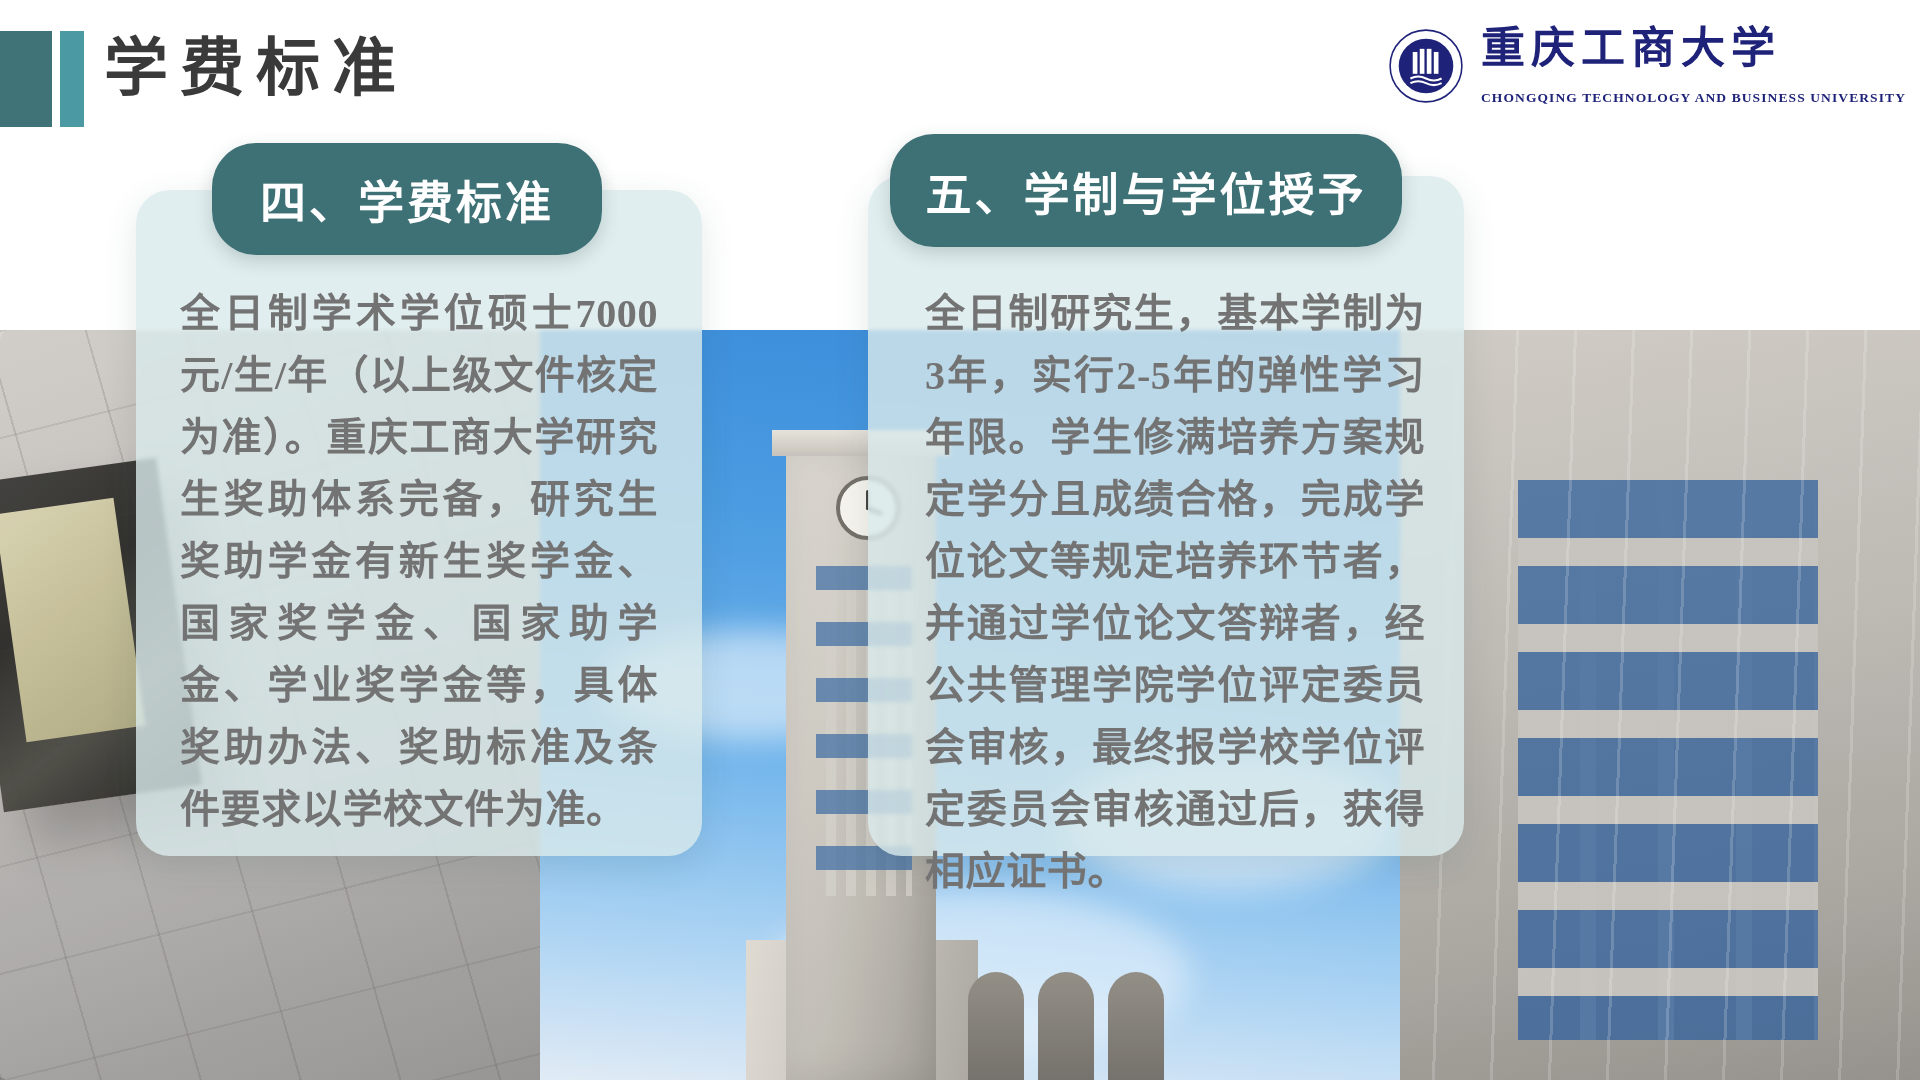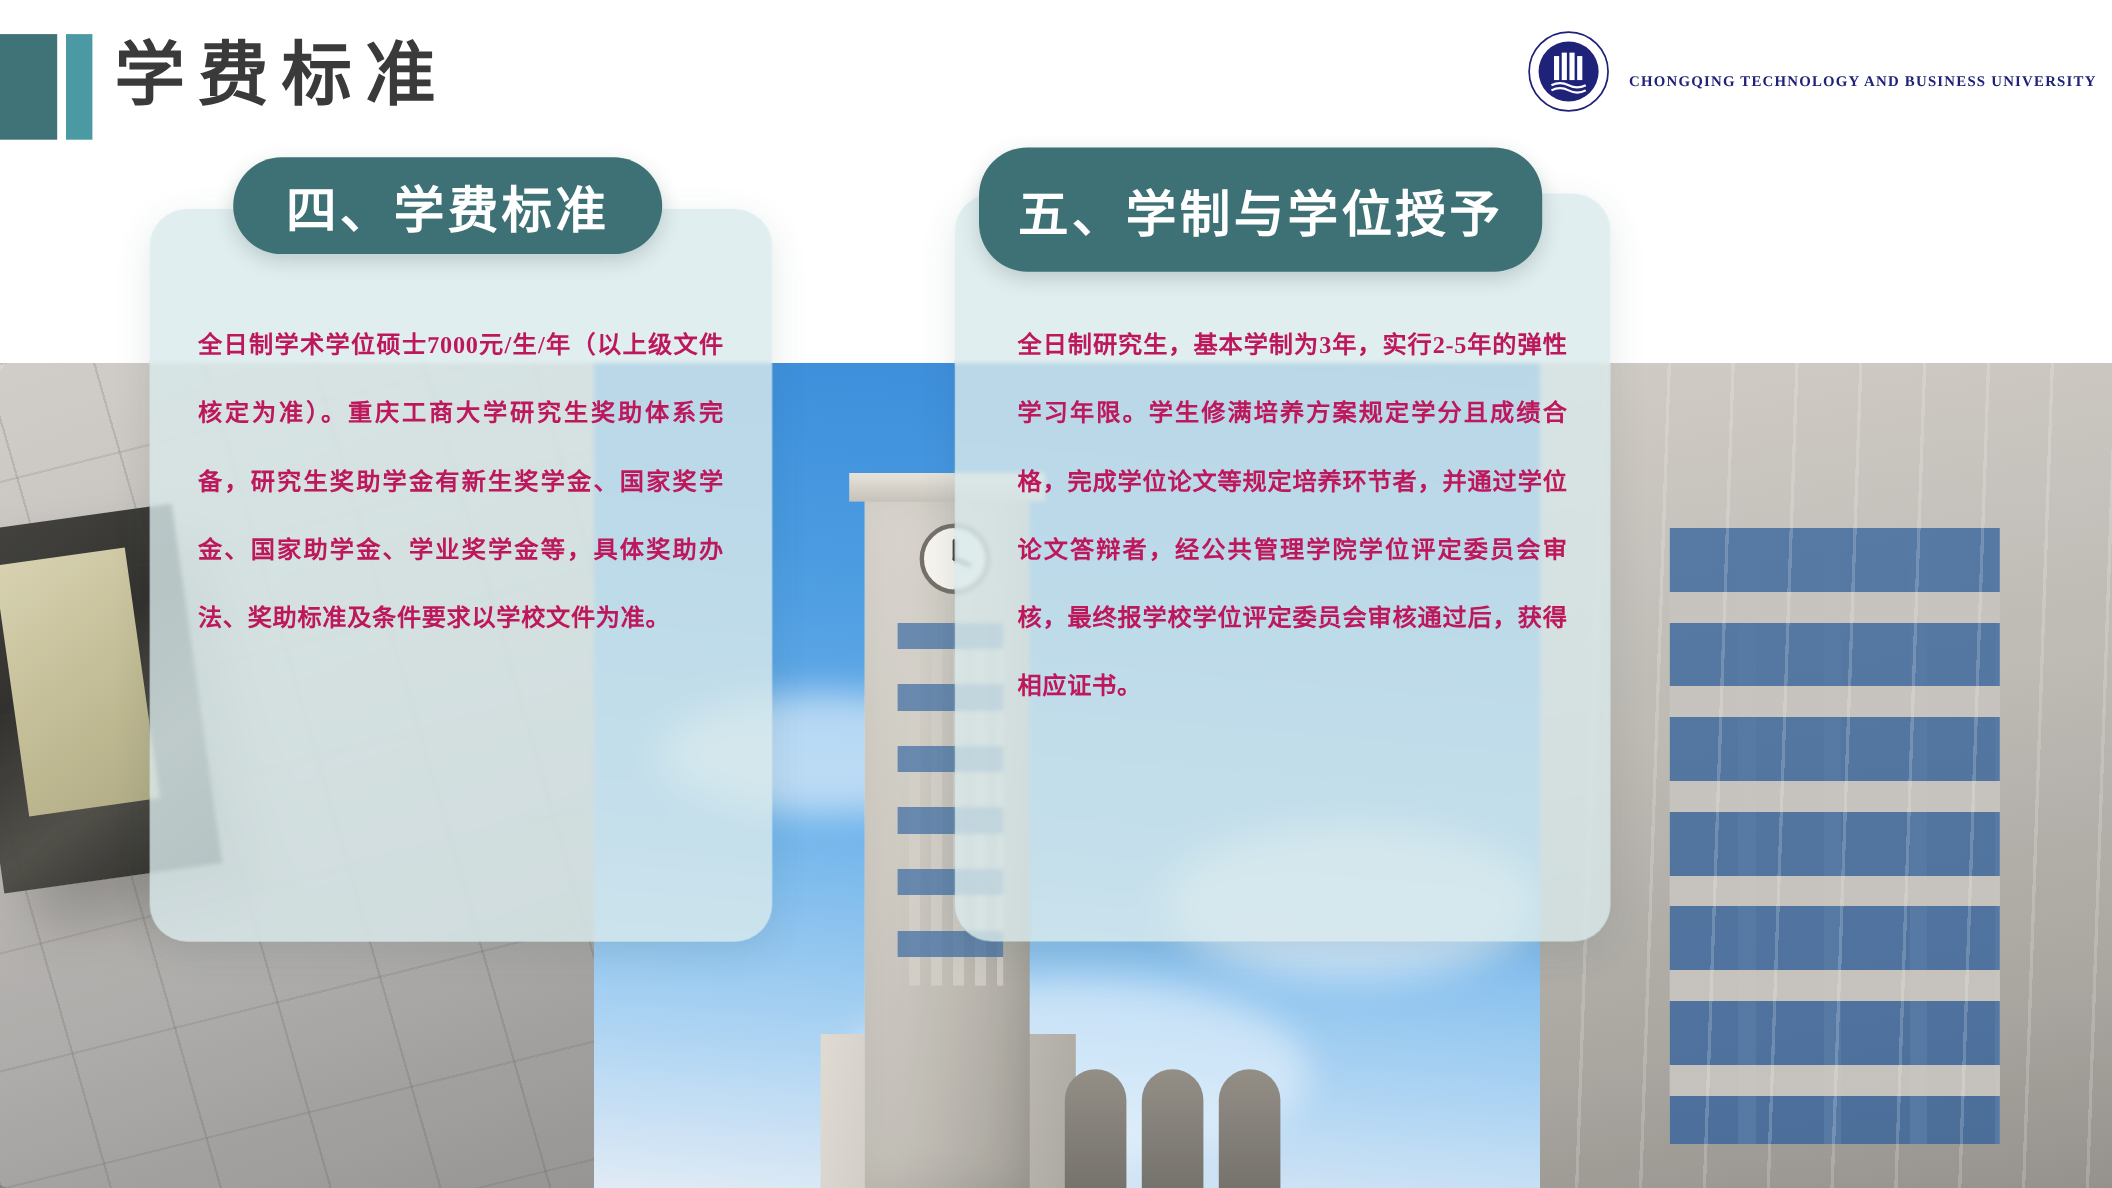--- a/index.html
+++ b/index.html
@@ -141,28 +141,28 @@
     position:absolute;
     background:#3e7175;
     border-radius:44px;
     color:#ffffff;
     display:flex;align-items:center;justify-content:center;
     font-weight:700;
     font-family:"Liberation Sans","DejaVu Sans",sans-serif;
     letter-spacing:3px;
     box-shadow:0 6px 18px rgba(30,60,62,.20);
   }
-  #pill-1{left:212px;top:143px;width:390px;height:88px;font-size:46px;}
+  #pill-1{left:212px;top:143px;width:390px;height:112px;font-size:46px;}
   #pill-2{left:890px;top:134px;width:512px;height:113px;font-size:46px;}
 
   .body-text{
     position:absolute;
-    color:#be185d;
+    color:#737373;
     font-weight:700;
-    font-size:22px;
+    font-size:40px;
     line-height:62px;
     letter-spacing:.6px;
     text-align:justify;
     font-family:"Liberation Serif","DejaVu Serif",serif;
   }
   #text-1{left:180px;top:283px;width:478px;}
   #text-2{left:925px;top:283px;width:500px;}
 </style>
 </head>
 <body>
@@ -205,20 +205,21 @@
       <g fill="#ffffff">
         <rect x="33" y="32" width="6" height="28"></rect>
         <rect x="42" y="28" width="6" height="32"></rect>
         <rect x="51" y="28" width="6" height="32"></rect>
         <rect x="60" y="32" width="6" height="28"></rect>
       </g>
       <path d="M30 66 Q40 61 50 66 T70 66" stroke="#ffffff" stroke-width="2.6" fill="none"></path>
       <path d="M30 72 Q40 67 50 72 T70 72" stroke="#ffffff" stroke-width="2.6" fill="none"></path>
     </svg>
     <div class="logo-text">
+      <div class="logo-cn">重庆工商大学</div>
       <div class="logo-en">CHONGQING TECHNOLOGY AND BUSINESS UNIVERSITY</div>
     </div>
   </div>
 
   <div class="card" id="card-1"></div>
   <div class="pill" id="pill-1">四、学费标准</div>
   <div class="body-text" id="text-1">全日制学术学位硕士7000元/生/年（以上级文件核定为准）。重庆工商大学研究生奖助体系完备，研究生奖助学金有新生奖学金、国家奖学金、国家助学金、学业奖学金等，具体奖助办法、奖助标准及条件要求以学校文件为准。</div>
 
   <div class="card" id="card-2"></div>
   <div class="pill" id="pill-2">五、学制与学位授予</div>

